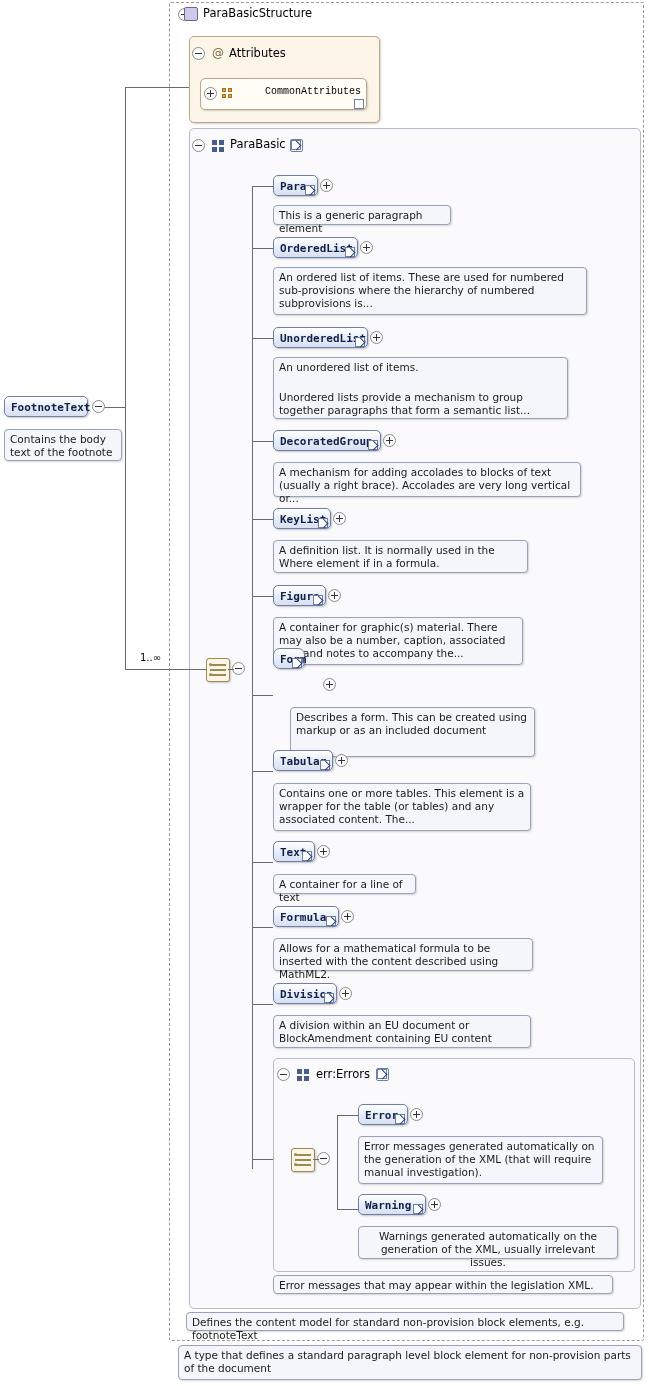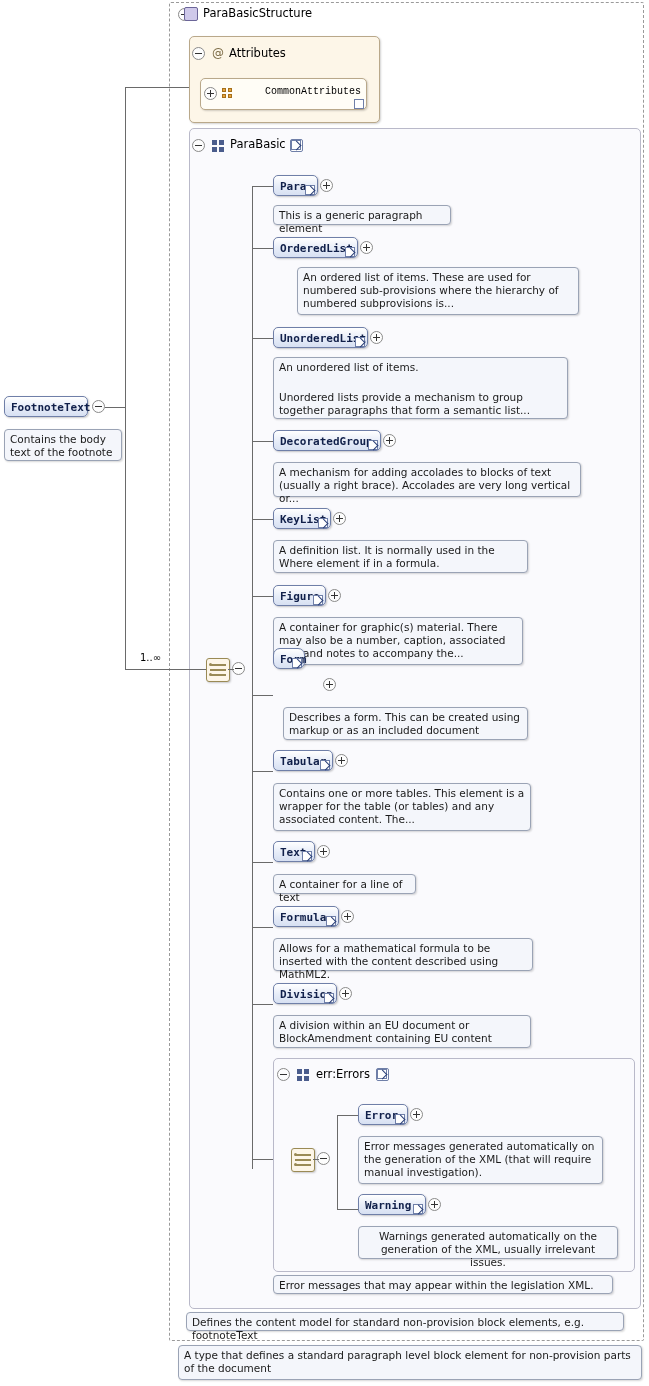--- a/index.html
+++ b/index.html
@@ -226,21 +226,21 @@
 <div class="doc" style="left:273px;top:205px;width:178px;height:20px;">
   <p>This is a generic paragraph element</p>
 </div>
 
 <div class="h-line" style="left:252px;top:248px;width:21px;"></div>
 <div class="node" style="left:273px;top:237px;width:85px;">
   <span class="lbl">OrderedList</span>
   <span class="arrow"></span>
 </div>
 <div class="toggle plus" style="left:360px;top:241px;"></div>
-<div class="doc" style="left:273px;top:267px;width:282px;height:48px;margin-left:24px;">
+<div class="doc" style="left:273px;top:267px;width:314px;height:48px;">
   <p>An ordered list of items. These are used for numbered sub-provisions where the hierarchy of numbered subprovisions is...</p>
 </div>
 
 <div class="h-line" style="left:252px;top:338px;width:21px;"></div>
 <div class="node" style="left:273px;top:327px;width:95px;">
   <span class="lbl">UnorderedList</span>
   <span class="arrow"></span>
 </div>
 <div class="toggle plus" style="left:370px;top:331px;"></div>
 <div class="doc" style="left:273px;top:357px;width:295px;height:62px;">
@@ -277,21 +277,21 @@
 <div class="doc" style="left:273px;top:617px;width:250px;height:48px;">
   <p>A container for graphic(s) material. There may also be a number, caption, associated text and notes to accompany the...</p>
 </div>
 
 <div class="h-line" style="left:252px;top:695px;width:21px;"></div>
 <div class="node" style="left:273px;top:648px;width:32px;border-radius:7px;">
   <span class="lbl">Form</span>
   <span class="arrow"></span>
 </div>
 <div class="toggle plus" style="left:323px;top:678px;"></div>
-<div class="doc" style="left:283px;top:707px;width:245px;height:33px;">
+<div class="doc" style="left:290px;top:707px;width:245px;height:50px;">
   <p>Describes a form. This can be created using markup or as an included document</p>
 </div>
 
 <div class="h-line" style="left:252px;top:771px;width:21px;"></div>
 <div class="node" style="left:273px;top:750px;width:60px;">
   <span class="lbl">Tabular</span>
   <span class="arrow"></span>
 </div>
 <div class="toggle plus" style="left:335px;top:754px;"></div>
 <div class="doc" style="left:273px;top:783px;width:258px;height:48px;">

